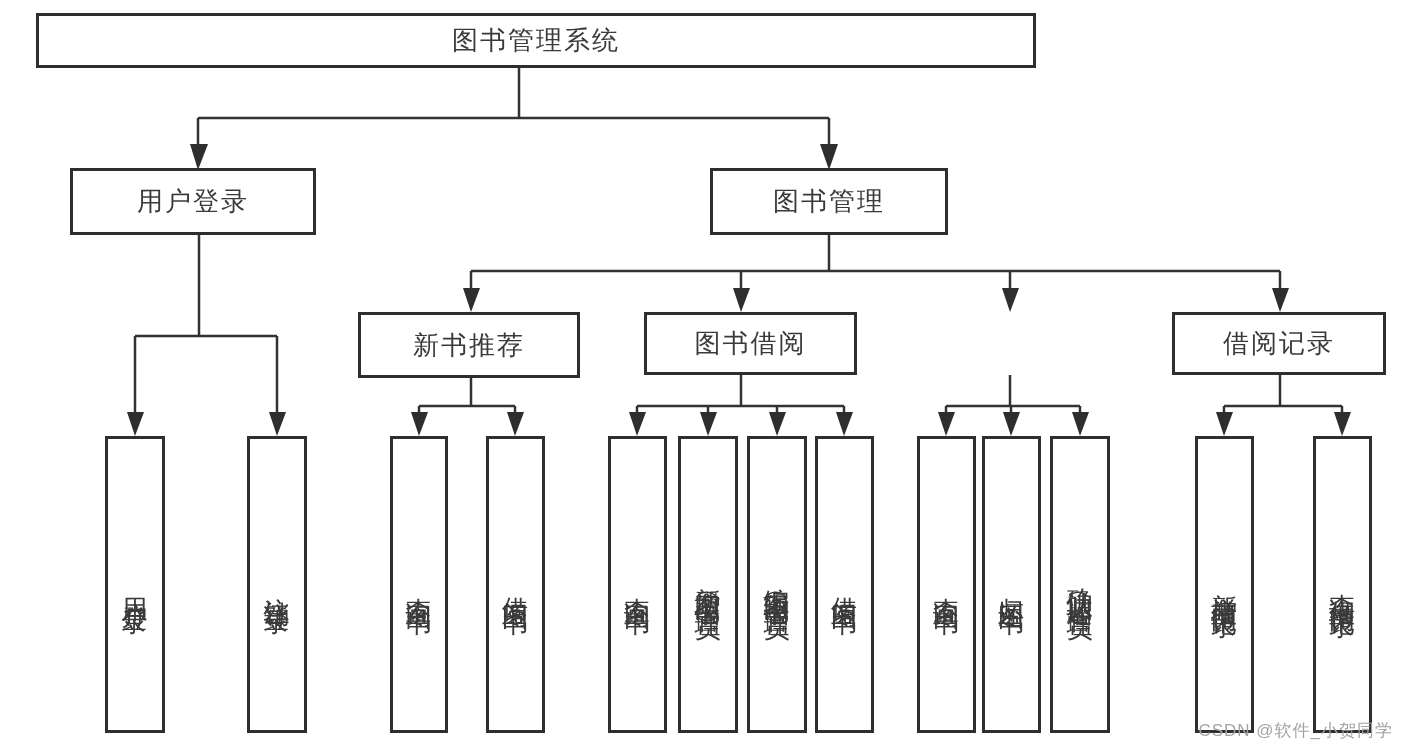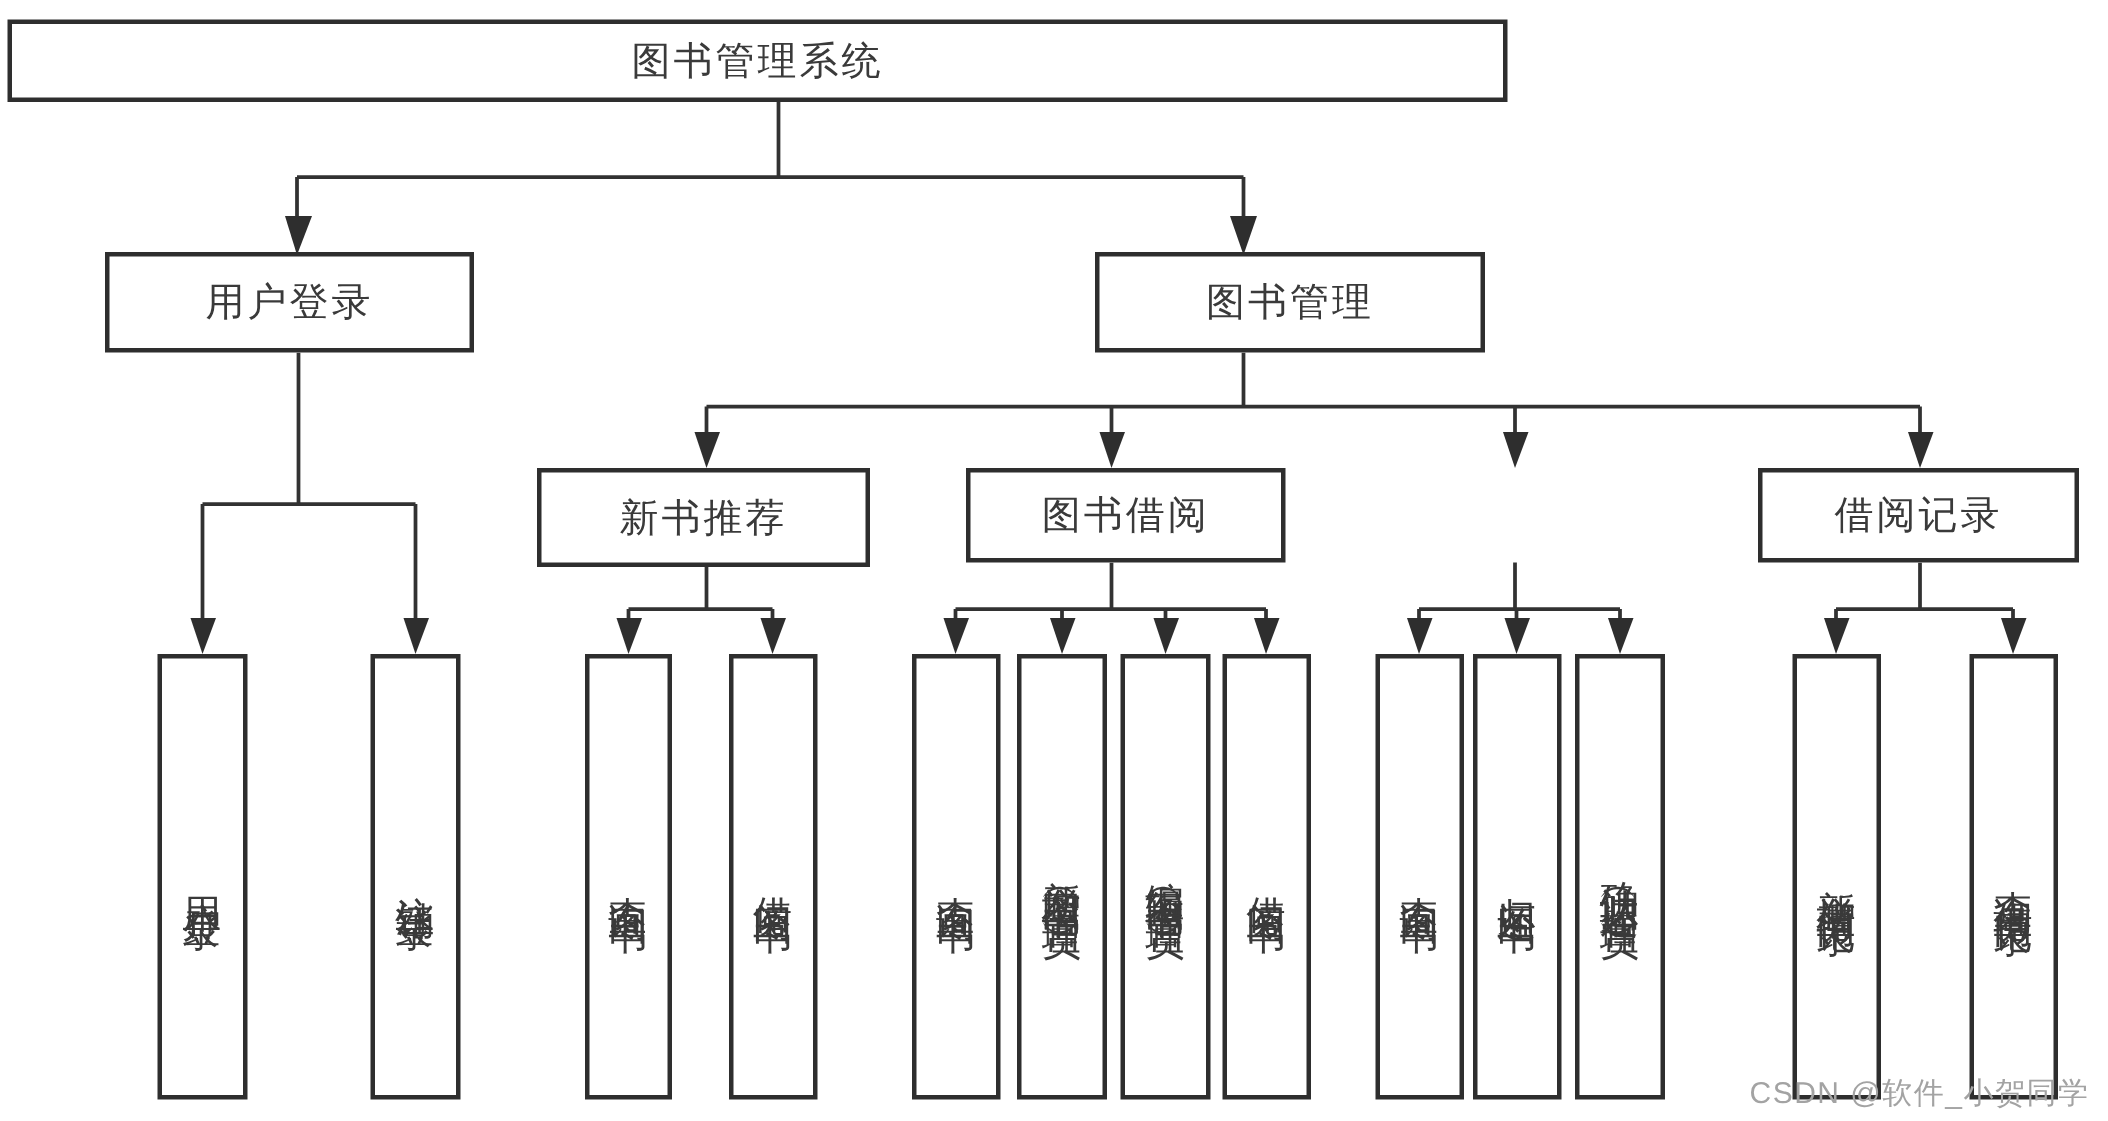--- a/index.html
+++ b/index.html
@@ -27,21 +27,21 @@
     writing-mode: vertical-lr;
     font-size: 26px;
     letter-spacing: 4px;
     line-height: 1;
     white-space: nowrap;
   }
   .watermark {
     position: absolute;
     right: 12px;
     bottom: 5px;
-    font-size: 20px;
+    font-size: 17px;
     color: #a3a3a3;
     letter-spacing: 1px;
     white-space: nowrap;
   }
 </style>
 </head>
 <body>
 
 <div id="canvas">
 
@@ -107,28 +107,28 @@
       <polygon points="769,412 786,412 777,436"></polygon>
       <polygon points="836,412 853,412 844,436"></polygon>
       <polygon points="938,412 955,412 946,436"></polygon>
       <polygon points="1003,412 1020,412 1011,436"></polygon>
       <polygon points="1072,412 1089,412 1080,436"></polygon>
       <polygon points="1216,412 1233,412 1224,436"></polygon>
       <polygon points="1334,412 1351,412 1342,436"></polygon>
     </g>
   </svg>
 
-  <div class="box" style="left:5px; top:13px; width:1000px; height:55px;">
+  <div class="box" style="left:36px; top:13px; width:1000px; height:55px;">
     <span class="hlabel">图书管理系统</span>
   </div>
 
   <div class="box" style="left:70px; top:168px; width:246px; height:67px;">
     <span class="hlabel">用户登录</span>
   </div>
-  <div class="box" style="left:710px; top:168px; width:260px; height:67px;margin-left:20px;">
+  <div class="box" style="left:710px; top:168px; width:238px; height:67px;">
     <span class="hlabel">图书管理</span>
   </div>
 
   <div class="box" style="left:358px; top:312px; width:222px; height:66px;">
     <span class="hlabel">新书推荐</span>
   </div>
   <div class="box" style="left:632px; top:312px; width:213px; height:63px;margin-left:12px;">
     <span class="hlabel">图书借阅</span>
   </div>
   <div class="box" style="left:1172px; top:312px; width:214px; height:63px;">

